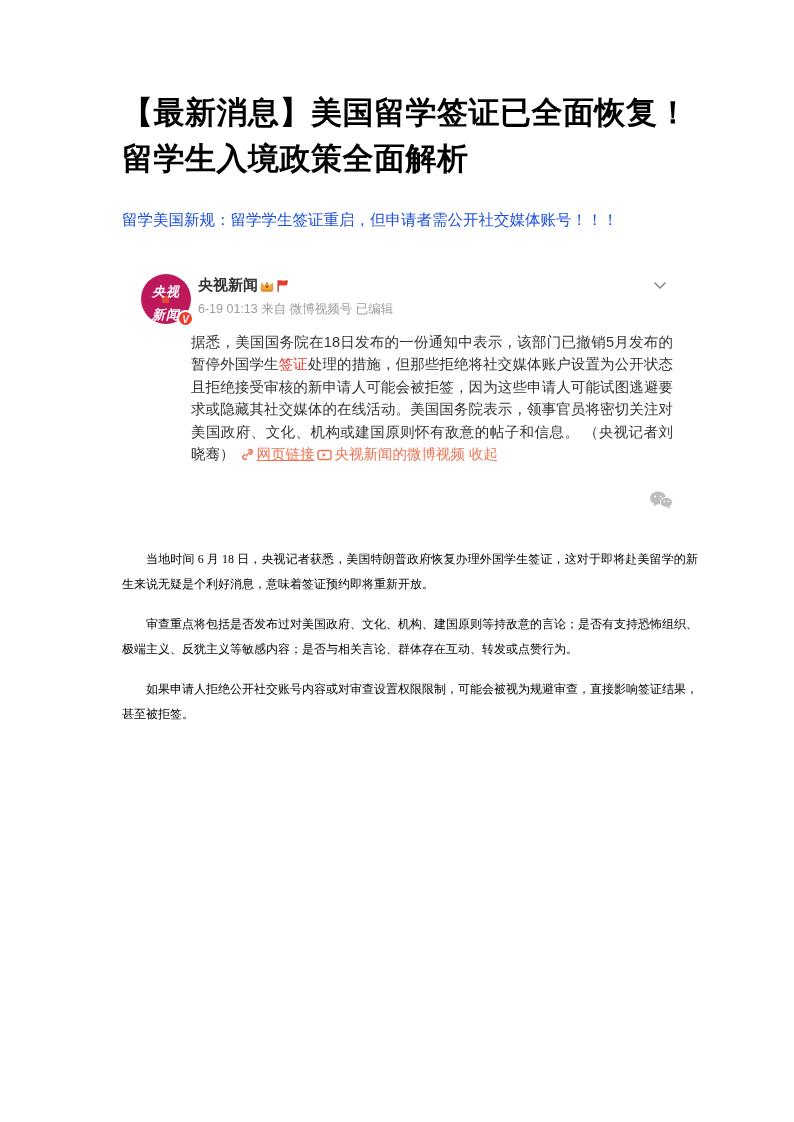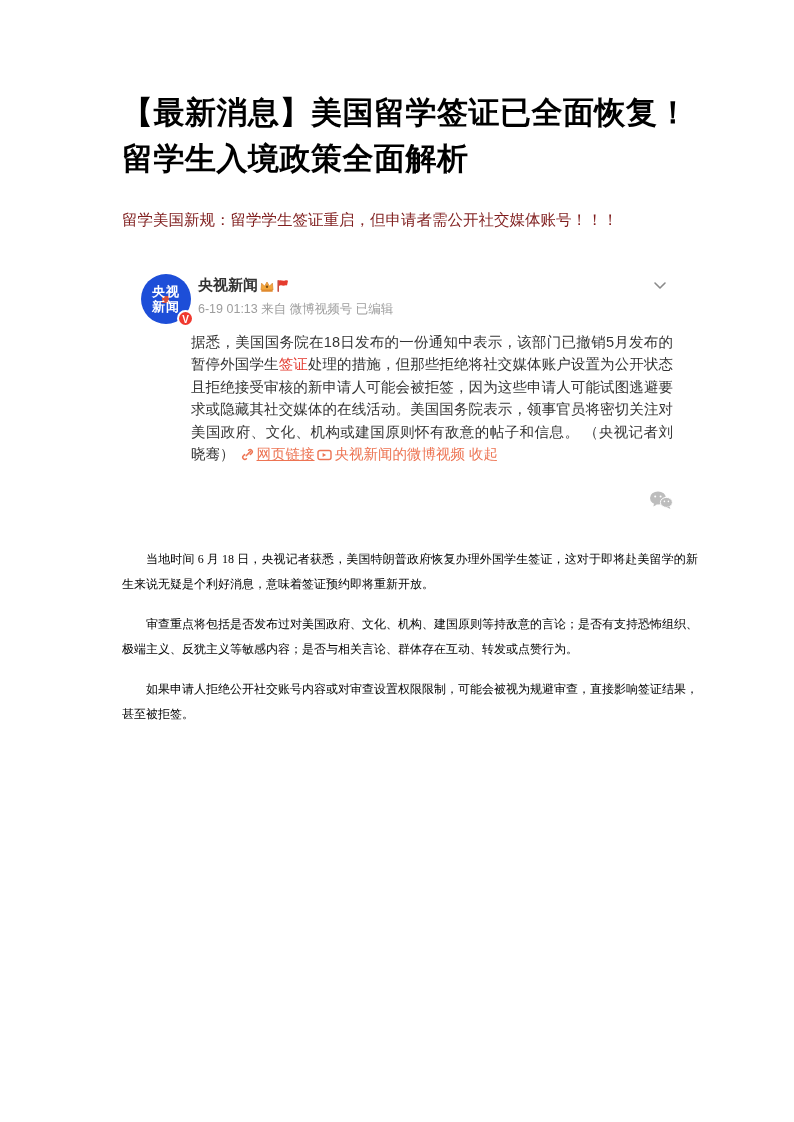--- a/index.html
+++ b/index.html
@@ -16,36 +16,36 @@
   
   .article-title {
     position:absolute; left:114px; top:90px; width:578px;
     font-family:"Liberation Serif","DejaVu Serif",serif;
     font-weight:700; font-size:31px; line-height:46px; color:#000;
     letter-spacing:0.5px;
   }
   .article-subtitle {
     position:absolute; left:114px; top:208px; width:578px;
     font-family:"Liberation Serif","DejaVu Serif",serif;
-    font-size:15.5px; line-height:24px; color:#7f1d1d;
+    font-size:15.5px; line-height:24px; color:#1d4ed8;
   }
   
   .weibo-card { position:absolute; left:133px; top:262px; width:532px; }
   .card-header { position:relative; display:flex; padding-top:12px; }
   .avatar {
     position:relative; width:50px; height:50px; border-radius:50%;
-    background:#1d4ed8; flex:0 0 50px; cursor:pointer;
+    background:#be185d; flex:0 0 50px; cursor:pointer;font-style:italic;
   }
   .avatar .av-line {
     position:absolute; left:0; width:100%; text-align:center;
     color:#fff; font-weight:700; font-size:13px; line-height:13px;
     letter-spacing:1px;
   }
   .avatar .av-line.l1 { top:11px; }
-  .avatar .av-line.l2 { top:26px; }
+  .avatar .av-line.l2 { top:34px; }
   .avatar .av-seal {
     position:absolute; left:21px; top:22px; width:7px; height:7px;
     background:#e8502f; opacity:.9;
   }
   .v-badge {
     position:absolute; right:-3px; bottom:-3px; width:17px; height:17px;
     border-radius:50%; background:#f0392f; border:2px solid #fff;
     color:#fff; font-size:10px; font-weight:700; text-align:center;
     line-height:16px;
   }

